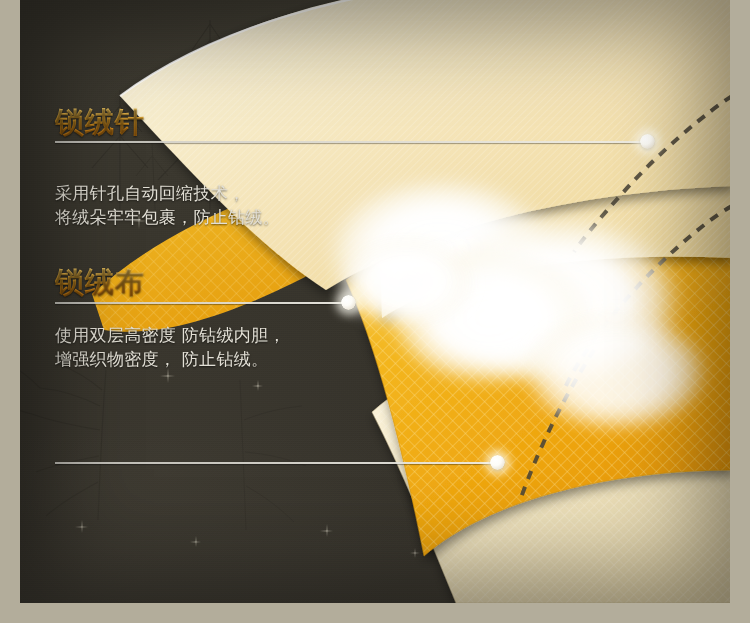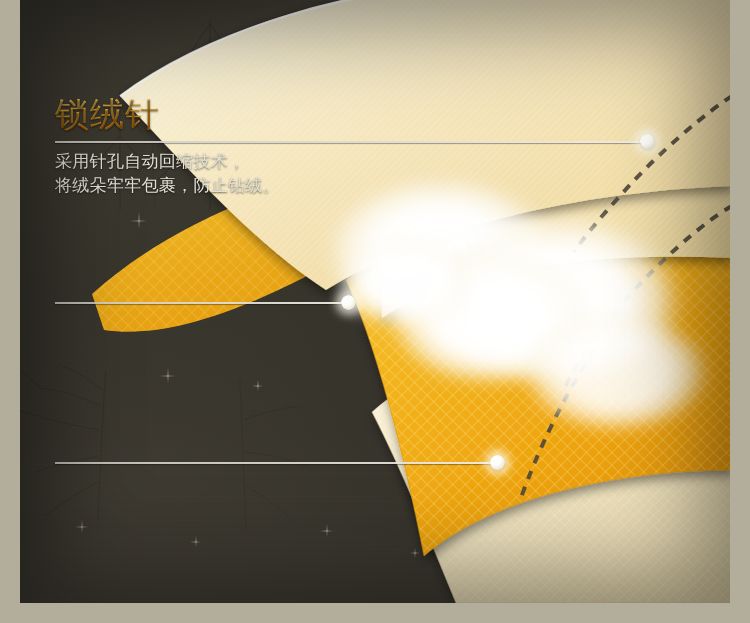--- a/index.html
+++ b/index.html
@@ -88,31 +88,32 @@
     height: 603px;
   }
 
   
   .block {
     position: absolute;
     left: 35px;
     width: 430px;
   }
   .title {
-    font-size: 34px;
-    font-weight: normal;
+    font-size: 29px;
+    font-weight: bold;
     letter-spacing: 1px;
     line-height: 1;
     color: #f0a92c;
     background: linear-gradient(to bottom, #fcd268 0%, #f5b131 42%, #e8951c 72%, #d8820f 100%);
     -webkit-background-clip: text;
     background-clip: text;
     -webkit-text-fill-color: transparent;
     text-shadow: 0 1px 2px rgba(0,0,0,0.55);
     white-space: nowrap;
+    margin-top: 11px;
   }
   .desc {
     margin-top: 10px;
     font-size: 17px;
     line-height: 1.42;
     color: #e3e0d6;
     letter-spacing: 0.3px;
     text-shadow: 0 1px 2px rgba(0,0,0,0.6);
     white-space: pre-line;
   }
@@ -308,24 +309,29 @@
     <div class="dot" style="left:620px; top:134px;"></div>
 
     <div class="leader" style="left:35px; top:302px; width:293px;"></div>
     <div class="dot" style="left:321px; top:295px;"></div>
 
     <div class="leader" style="left:35px; top:462px; width:442px;"></div>
     <div class="dot" style="left:470px; top:455px;"></div>
 
     <div class="block" style="top:97px;">
       <div class="title">锁绒针</div>
-      <div class="desc" style="margin-top:18px;">采用针孔自动回缩技术，
+      <div class="desc" style="margin-top:44px;">采用针孔自动回缩技术，
 将绒朵牢牢包裹，防止钻绒。</div>
     </div>
 
+    <div class="block" style="top:257px;">
+      <div class="title">锁绒布</div>
+      <div class="desc" style="margin-top:26px;">使用双层高密度 防钻绒内胆，
+增强织物密度， 防止钻绒。</div>
+    </div>
 
 
     <div class="tex vign"></div>
   </div>
 
   <div class="frame fr-left"></div>
   <div class="frame fr-right"></div>
   <div class="frame fr-bottom"></div>
 
 </div>

